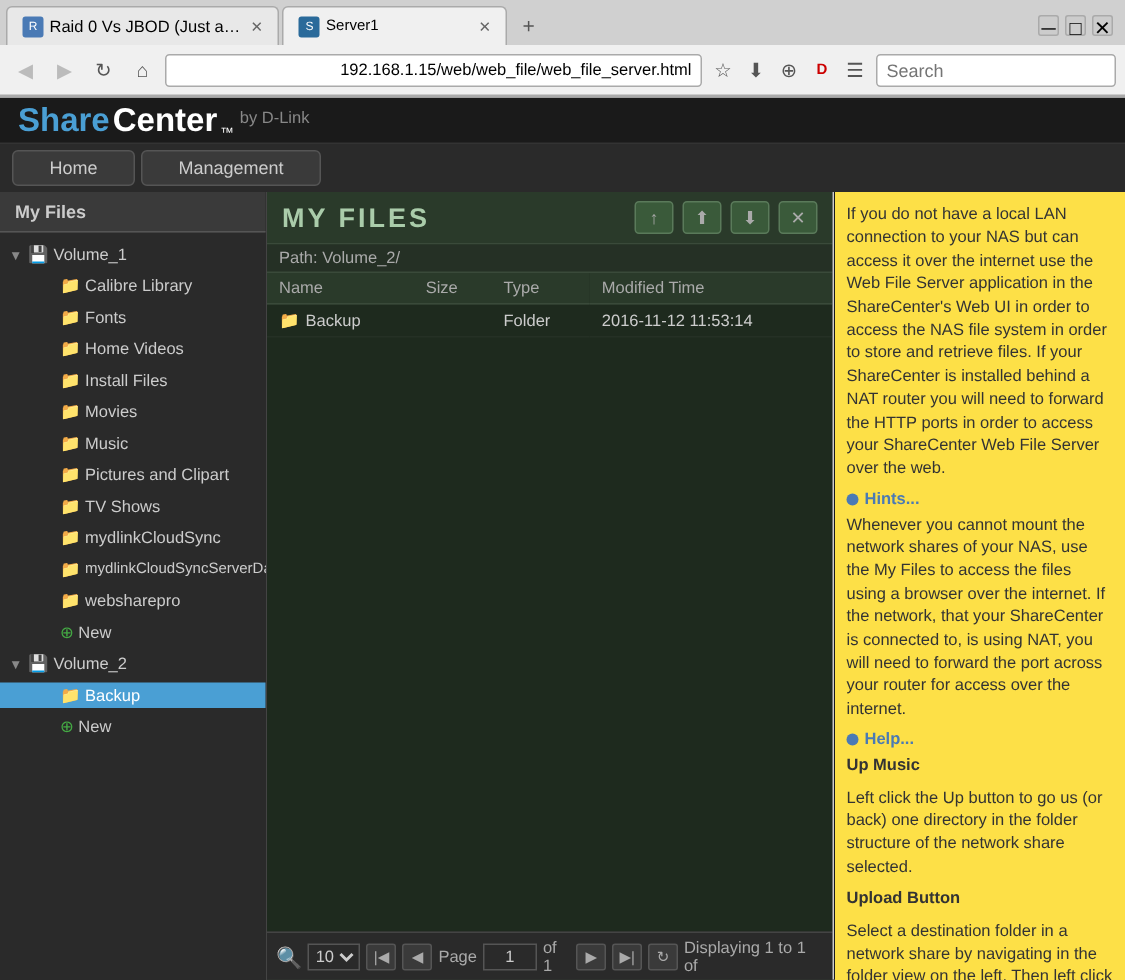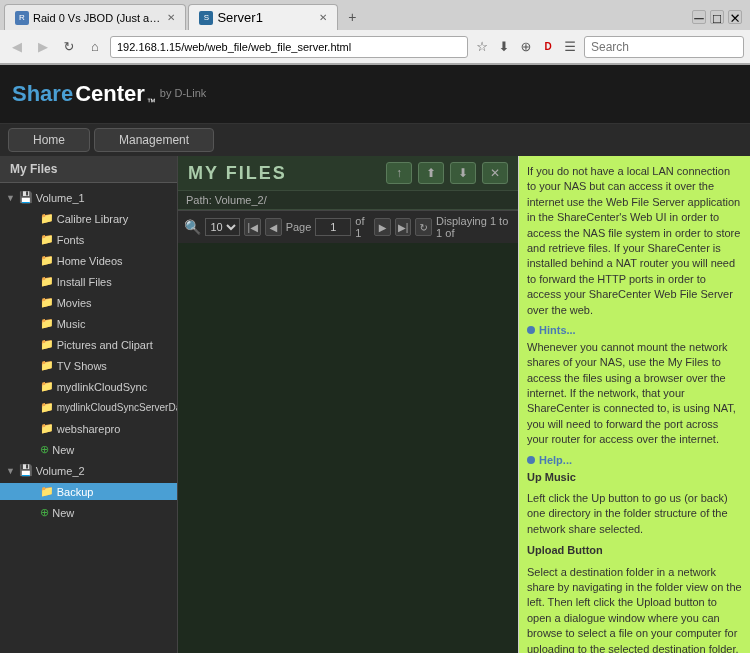--- a/index.html
+++ b/index.html
@@ -10,29 +10,29 @@
     .tab-bar { display: flex; align-items: center; background: #d0d0d0; padding: 4px 4px 0 4px; gap: 2px; height: 30px; }
     .tab { display: flex; align-items: center; background: #e8e8e8; border: 1px solid #aaa; border-bottom: none; border-radius: 4px 4px 0 0; padding: 2px 10px; font-size: 11px; height: 26px; gap: 4px; cursor: pointer; min-width: 150px; }
     .tab.active { background: #f0f0f0; }
     .tab-close { font-size: 10px; color: #666; cursor: pointer; margin-left: auto; }
     .new-tab-btn { width: 24px; height: 24px; display: flex; align-items: center; justify-content: center; cursor: pointer; font-size: 14px; color: #555; }
     .tab-favicon { width: 14px; height: 14px; background: #4a7ab5; border-radius: 2px; font-size: 8px; display: flex; align-items: center; justify-content: center; color: white; }
 
     .nav-bar { display: flex; align-items: center; background: #f0f0f0; padding: 4px 6px; gap: 4px; height: 34px; border-bottom: 1px solid #aaa; }
     .nav-btn { width: 22px; height: 22px; background: none; border: 1px solid transparent; border-radius: 3px; cursor: pointer; display: flex; align-items: center; justify-content: center; font-size: 13px; color: #555; }
     .nav-btn.disabled { color: #bbb; cursor: default; }
-    .address-bar { flex: 1; height: 22px; border: 1px solid #aaa; border-radius: 3px; padding: 2px 6px; font-size: 11px; background: white; }
+    .address-bar { flex: 1; height: 22px; border: 1px solid #aaa; border-radius: 3px; padding: 2px 6px; font-size: 11px; background: white; text-align: right; }
     .search-bar { width: 160px; height: 22px; border: 1px solid #aaa; border-radius: 3px; padding: 2px 6px; font-size: 12px; background: white; }
     .nav-icons { display: flex; gap: 2px; }
     .nav-icon { width: 20px; height: 20px; display: flex; align-items: center; justify-content: center; font-size: 13px; color: #555; cursor: pointer; }
 
     
     .app-container { width: 750px; height: 589px; background: #1a1a1a; display: flex; flex-direction: column; }
 
-    .header { background: #1a1a1a; padding: 16px 12px; display: flex; align-items: center; justify-content: space-between; border-bottom: 1px solid #333; }
+    .header { background: #1a1a1a; padding: 2px 12px; display: flex; align-items: center; justify-content: space-between; border-bottom: 1px solid #333; }
     .logo { display: flex; align-items: flex-end; gap: 2px; }
     .logo-share { color: #4a9fd4; font-size: 22px; font-weight: bold; }
     .logo-center { color: white; font-size: 22px; font-weight: bold; }
     .logo-tm { color: white; font-size: 9px; vertical-align: super; }
     .logo-bylink { color: #888; font-size: 11px; margin-left: 2px; margin-bottom: 8px; }
     .header-right { color: #ccc; font-size: 12px; }
     .logout-link { color: #4a9fd4; cursor: pointer; }
     .help-circle { width: 18px; height: 18px; border-radius: 50%; border: 1px solid #4a9fd4; color: #4a9fd4; display: flex; align-items: center; justify-content: center; font-size: 11px; cursor: pointer; }
 
     .nav-tabs { background: #2a2a2a; padding: 4px 8px; display: flex; gap: 4px; align-items: flex-start; justify-content: space-between; }
@@ -66,21 +66,21 @@
     .file-table th { background: #2a3a2a; color: #aaaaaa; padding: 4px 8px; text-align: left; font-size: 11px; border-bottom: 1px solid #3a4a3a; font-weight: normal; }
     .file-table td { padding: 4px 8px; color: #cccccc; font-size: 11px; border-bottom: 1px solid #253025; }
     .file-footer { background: #2a2a2a; padding: 4px 6px; display: flex; align-items: center; gap: 4px; border-top: 1px solid #444; }
     .footer-btn { width: 20px; height: 18px; background: #3a3a3a; border: 1px solid #555; border-radius: 2px; cursor: pointer; display: flex; align-items: center; justify-content: center; font-size: 10px; color: #aaa; }
     .footer-input { width: 36px; height: 18px; background: #2a2a2a; border: 1px solid #555; color: #ccc; text-align: center; font-size: 11px; }
     .footer-select { height: 18px; background: #2a2a2a; border: 1px solid #555; color: #ccc; font-size: 11px; }
     .footer-text { color: #aaa; font-size: 11px; }
     .footer-magnify { font-size: 14px; color: #888; cursor: pointer; }
 
     
-    .info-panel { width: 232px; background: #bef264; overflow-y: auto; flex-shrink: 0; font-size: 11px; padding: 8px; border-left: 1px solid #ccc; }
+    .info-panel { width: 195px; background: #fde047; overflow-y: auto; flex-shrink: 0; font-size: 11px; padding: 8px; border-left: 1px solid #ccc; }
     .info-panel p { margin-bottom: 6px; line-height: 1.4; color: #333; }
     .info-hint { color: #4a7ab5; font-weight: bold; margin-bottom: 4px; display: flex; align-items: center; gap: 4px; }
     .hint-dot { width: 8px; height: 8px; border-radius: 50%; background: #4a7ab5; display: inline-block; flex-shrink: 0; }
     .win-btn { width: 14px; height: 14px; border-radius: 50%; border: none; cursor: pointer; }
     .win-min { background: #aaa; }
     .win-max { background: #aaa; }
     .win-close { background: #aaa; }
 
     ::-webkit-scrollbar { width: 6px; }
     ::-webkit-scrollbar-track { background: #2a2a2a; }
@@ -94,21 +94,21 @@
   <div class="browser-chrome" style="position:relative;">
 
     <div class="tab-bar">
       <div class="tab">
         <div class="tab-favicon">R</div>
         <span style="font-size:11px; max-width:130px; overflow:hidden; white-space:nowrap; text-overflow:ellipsis;">Raid 0 Vs JBOD (Just a Bun...</span>
         <span class="tab-close">✕</span>
       </div>
       <div class="tab active">
         <div class="tab-favicon" style="background:#2a6a9a;">S</div>
-        <span style="font-size:13px;">Server1</span>
+        <span style="font-size:10px;">Server1</span>
         <span class="tab-close">✕</span>
       </div>
       <div class="new-tab-btn">+</div>
 
       <div style="margin-left:auto; display:flex; gap:4px; padding-right:4px;">
         <button class="win-btn win-min" style="width:14px;height:14px;background:#ccc;border:1px solid #aaa;border-radius:2px;cursor:pointer;">─</button>
         <button class="win-btn win-max" style="width:14px;height:14px;background:#ccc;border:1px solid #aaa;border-radius:2px;cursor:pointer;">□</button>
         <button class="win-btn win-close" style="width:14px;height:14px;background:#ccc;border:1px solid #aaa;border-radius:2px;cursor:pointer;">✕</button>
       </div>
     </div>
@@ -290,20 +290,40 @@
           <div class="file-toolbar">
             <button class="file-tool-btn" title="Up">↑</button>
             <button class="file-tool-btn" title="Upload">⬆</button>
             <button class="file-tool-btn" title="Download">⬇</button>
             <button class="file-tool-btn" title="Delete">✕</button>
           </div>
         </div>
         <div class="file-path">
           <span>Path:</span>
           <span>Volume_2/</span>
+        </div>
+        <div class="file-table">
+          <table>
+            <thead>
+              <tr>
+                <th>Name</th>
+                <th>Size</th>
+                <th>Type</th>
+                <th>Modified Time</th>
+              </tr>
+            </thead>
+            <tbody id="file-rows">
+            <tr>
+      <td><span style="color:#f0c040; margin-right:4px;">📁</span>Backup</td>
+      <td></td>
+      <td>Folder</td>
+      <td>2016-11-12 11:53:14</td>
+    </tr>
+              </tbody>
+          </table>
         </div>
         <div class="file-footer">
           <span class="footer-magnify">🔍</span>
           <select class="footer-select">
             <option>10</option>
             <option>25</option>
             <option>50</option>
           </select>
           <button class="footer-btn">|◀</button>
           <button class="footer-btn">◀</button>

